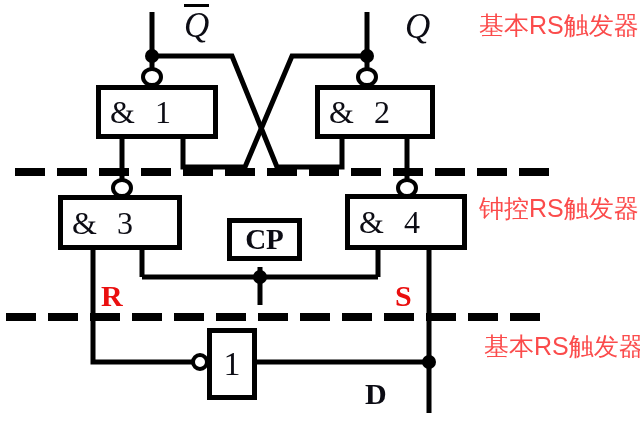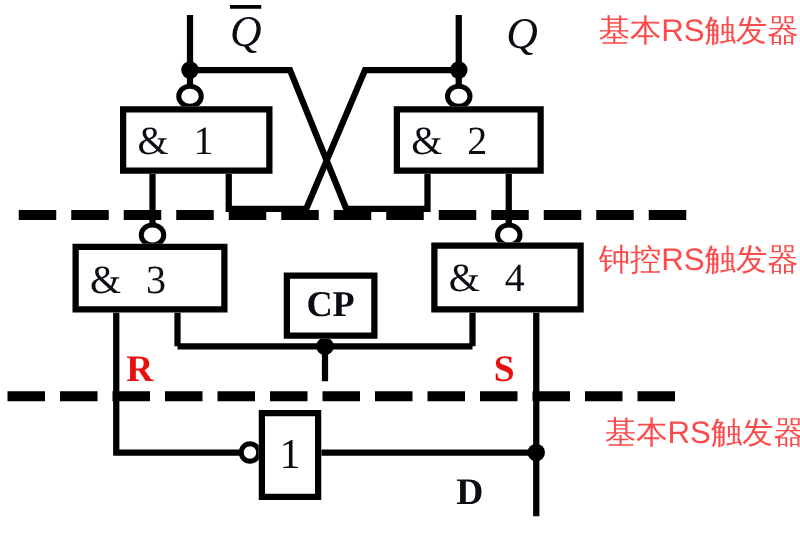--- a/index.html
+++ b/index.html
@@ -15,21 +15,21 @@
   .box{
     position:absolute;box-sizing:border-box;border:5px solid #000;background:#fff;
     display:flex;align-items:center;color:#0c0c14;
   }
   .gate-label{display:flex;align-items:center;gap:20px;padding-left:9px;
     font-size:32px;line-height:1;}
   .gate1{left:96px;top:85px;width:122px;height:54px;}
   .gate2{left:315px;top:85px;width:120px;height:54px;}
   .gate3{left:58px;top:195px;width:124px;height:55px;}
   .gate4{left:345px;top:194px;width:122px;height:56px;}
-  .cpbox{left:227px;top:218px;width:75px;height:53px;justify-content:center;
+  .cpbox{left:227px;top:218px;width:75px;height:43px;justify-content:center;
     font-weight:bold;font-size:29px;}
   .invbox{left:207px;top:328px;width:50px;height:72px;justify-content:center;
     font-size:34px;}
   .term{position:absolute;font-size:35px;font-style:italic;color:#0c0c14;line-height:1;}
   .term .bar{display:inline-block;border-top:3px solid #000;padding-top:1px;}
   .rsd{position:absolute;font-size:30px;font-weight:bold;line-height:1;
     font-family:"Liberation Serif",serif;}
   .section-label{
     position:absolute;font-family:"Liberation Sans",sans-serif;
     font-size:25px;line-height:1;white-space:nowrap;

